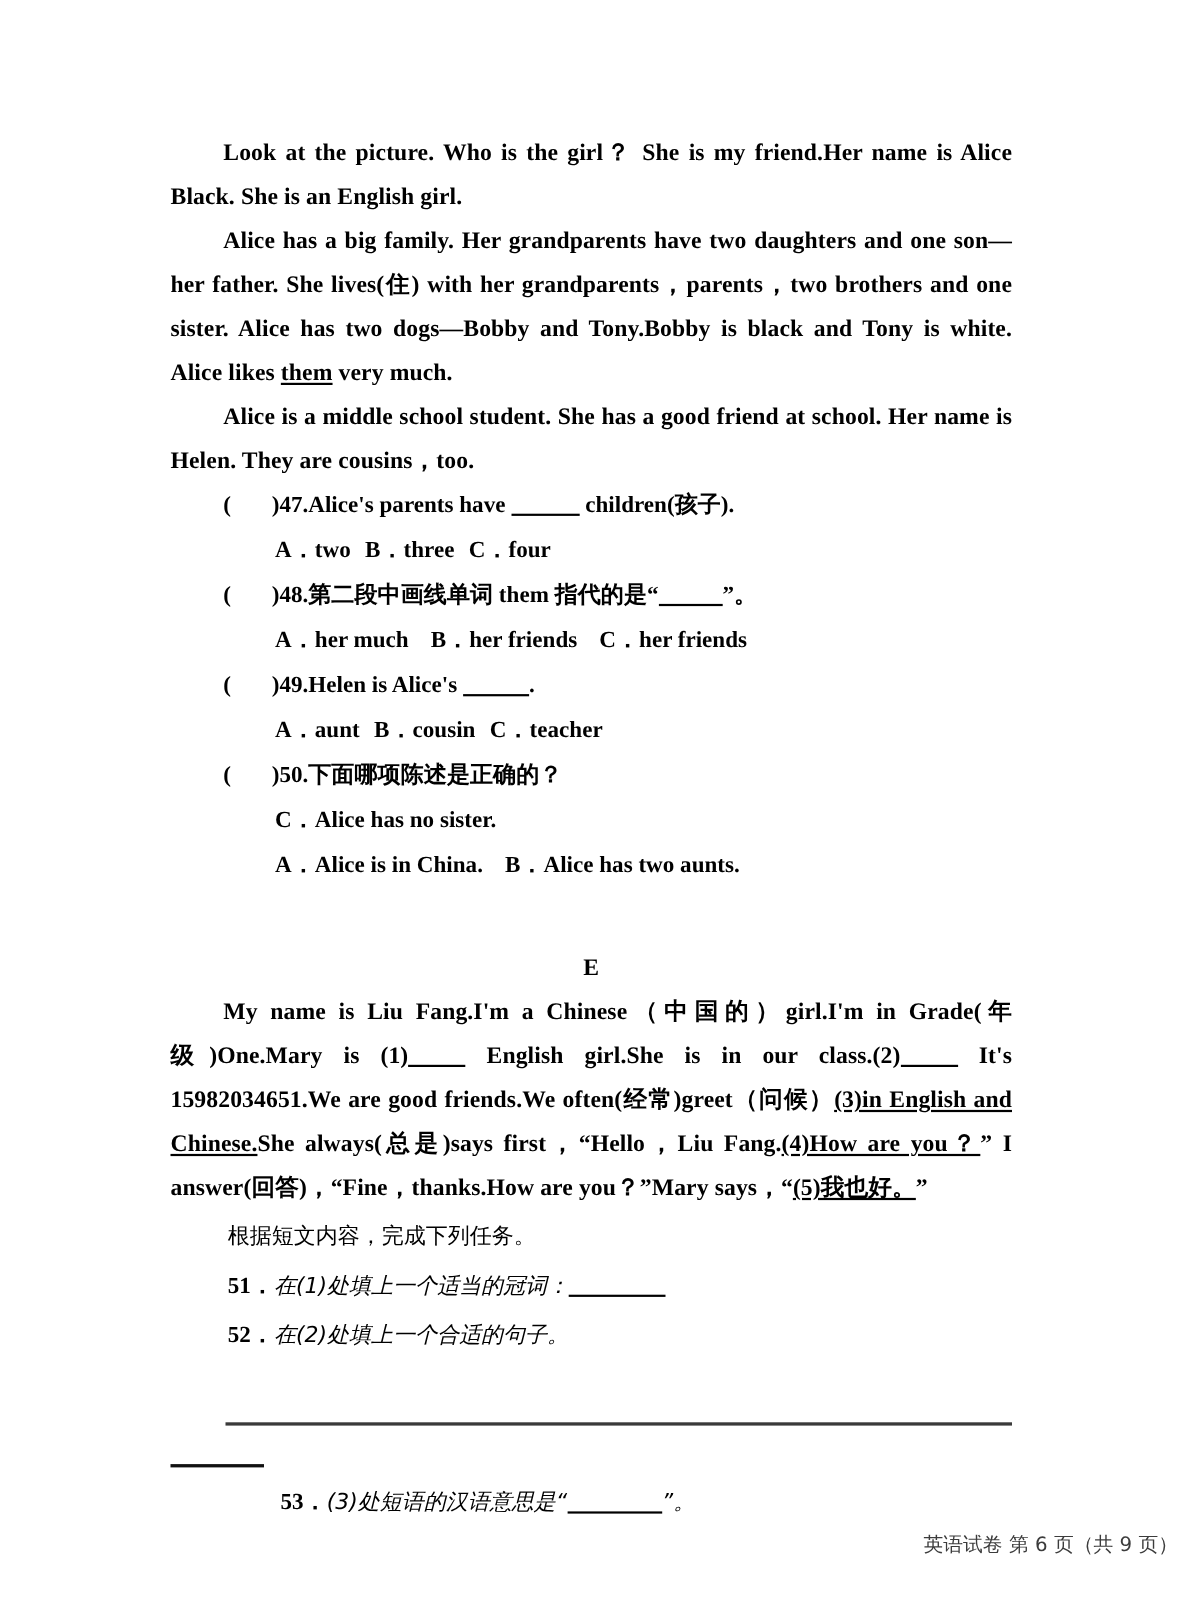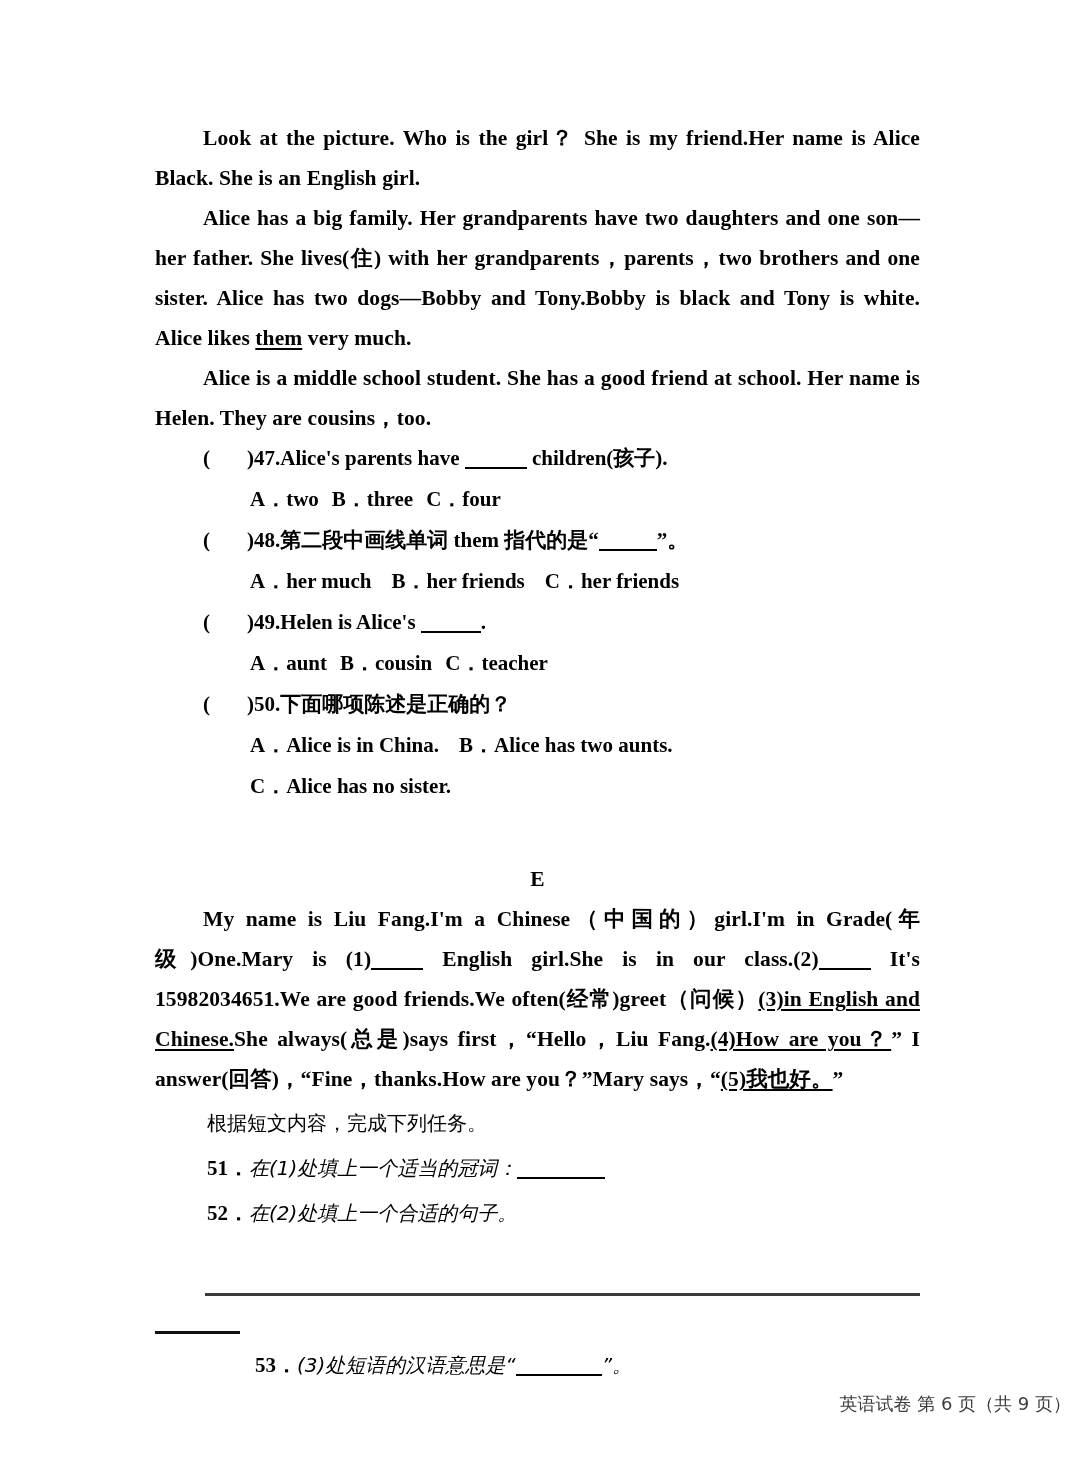--- a/index.html
+++ b/index.html
@@ -159,23 +159,23 @@
     <p class="qrow"><span class="paren-box"><span>(</span></span><span>)</span><span>48.</span><span>第二段中画线单词 them 指代的是“</span><span class="blank b48"></span><span>”。</span></p>
 
     <p class="opts"><span>A．</span><span>her much</span><span class="opt-gap-lg"></span><span>B．</span><span>her friends</span><span class="opt-gap-lg"></span><span>C．</span><span>her friends</span></p>
 
     <p class="qrow"><span class="paren-box"><span>(</span></span><span>)</span><span>49.</span><span>Helen is Alice's </span><span class="blank b49"></span><span>.</span></p>
 
     <p class="opts"><span>A．</span><span>aunt</span><span class="opt-gap"></span><span>B．</span><span>cousin</span><span class="opt-gap"></span><span>C．</span><span>teacher</span></p>
 
     <p class="qrow"><span class="paren-box"><span>(</span></span><span>)</span><span>50.</span><span>下面哪项陈述是正确的？</span></p>
 
+    <p class="opts"><span>C．</span><span>Alice has no sister.</span></p>
+
     <p class="opts"><span>A．</span><span>Alice is in China.</span><span class="opt-gap-lg"></span><span>B．</span><span>Alice has two aunts.</span></p>
-
-    <p class="opts"><span>C．</span><span>Alice has no sister.</span></p>
 
     <div class="spacer-e"></div>
 
     <p class="section-letter">E</p>
 
     <p class="para"><span>My name is Liu Fang.I'm a Chinese（中国的）girl.I'm in Grade(年级)One.Mary is (1)</span><span class="blank b1"></span><span> English girl.She is in our class.(2)</span><span class="blank b2"></span><span> It's 15982034651.We are good friends.We often(经常)greet（问候）</span><u class="ul">(3)in English and Chinese.</u><span>She always(总是)says first，“Hello，Liu Fang.</span><u class="ul">(4)How are you？</u><span>” I answer(回答)，“Fine，thanks.How are you？”Mary says，“</span><u class="ul">(5)我也好。</u><span>”</span></p>
 
     <p class="cn-line">根据短文内容，完成下列任务。</p>
 
     <p class="cn-line"><span class="cn-num">51．</span><span class="cn-body">在(1)处填上一个适当的冠词：</span><span class="blank b51"></span></p>

